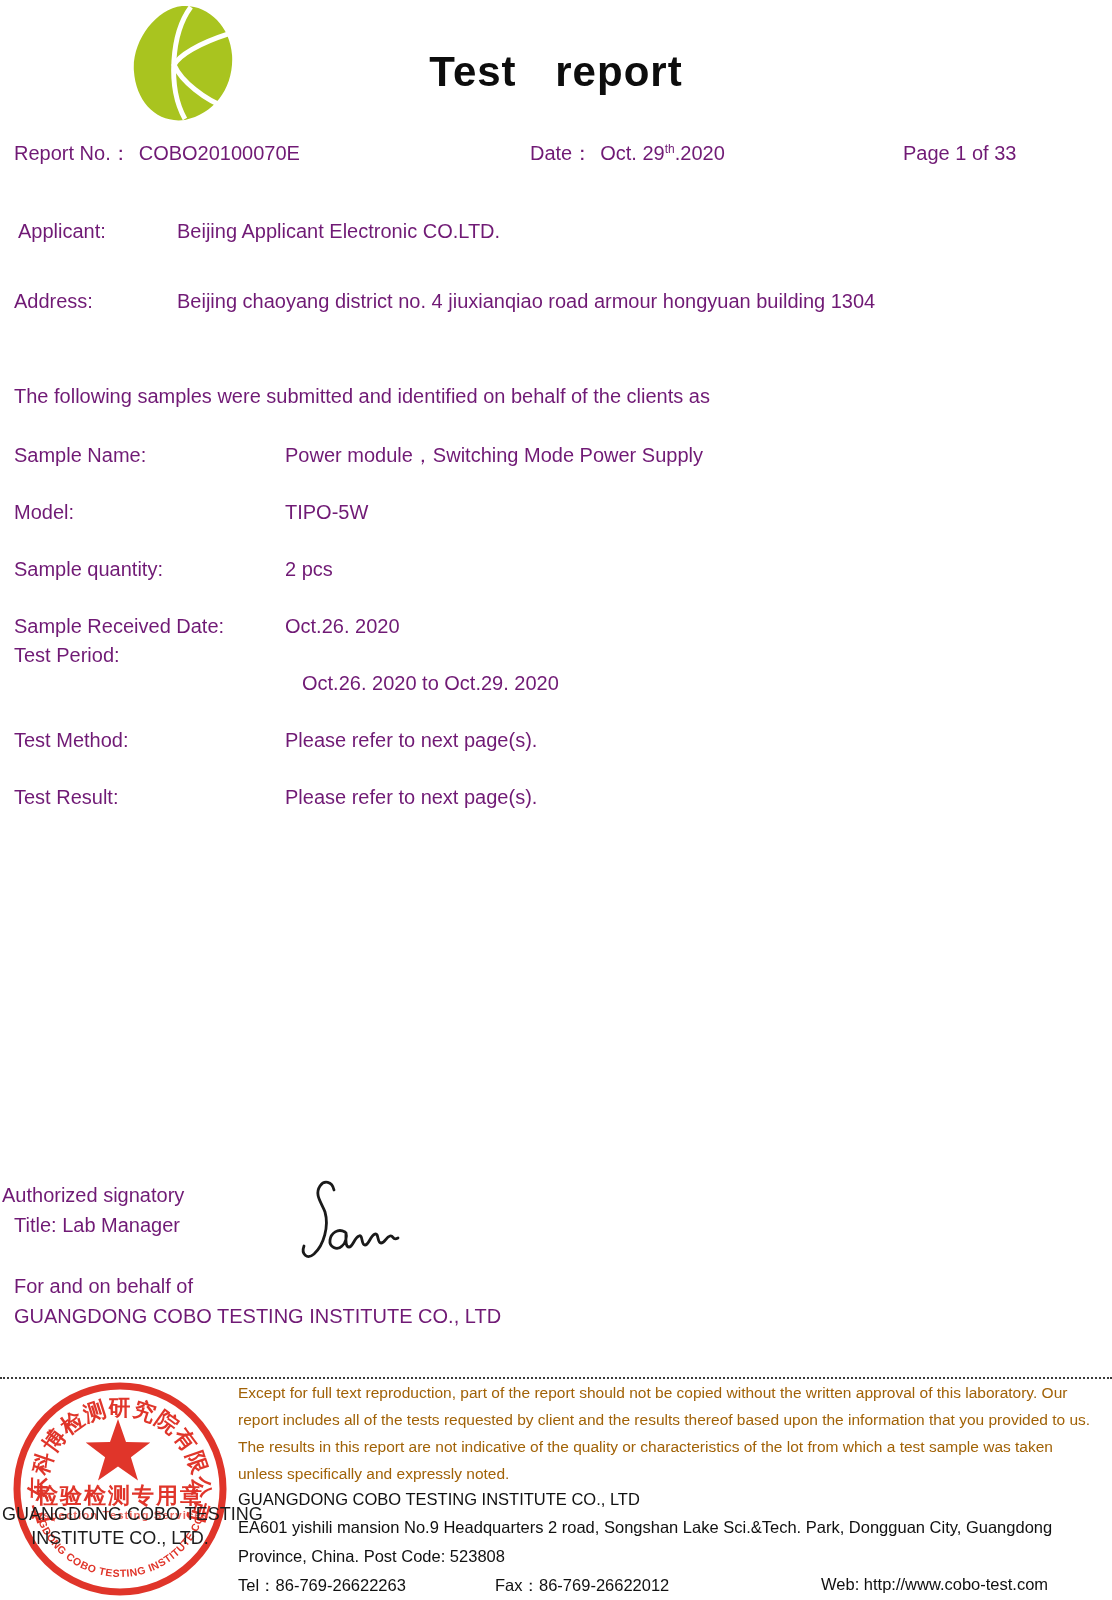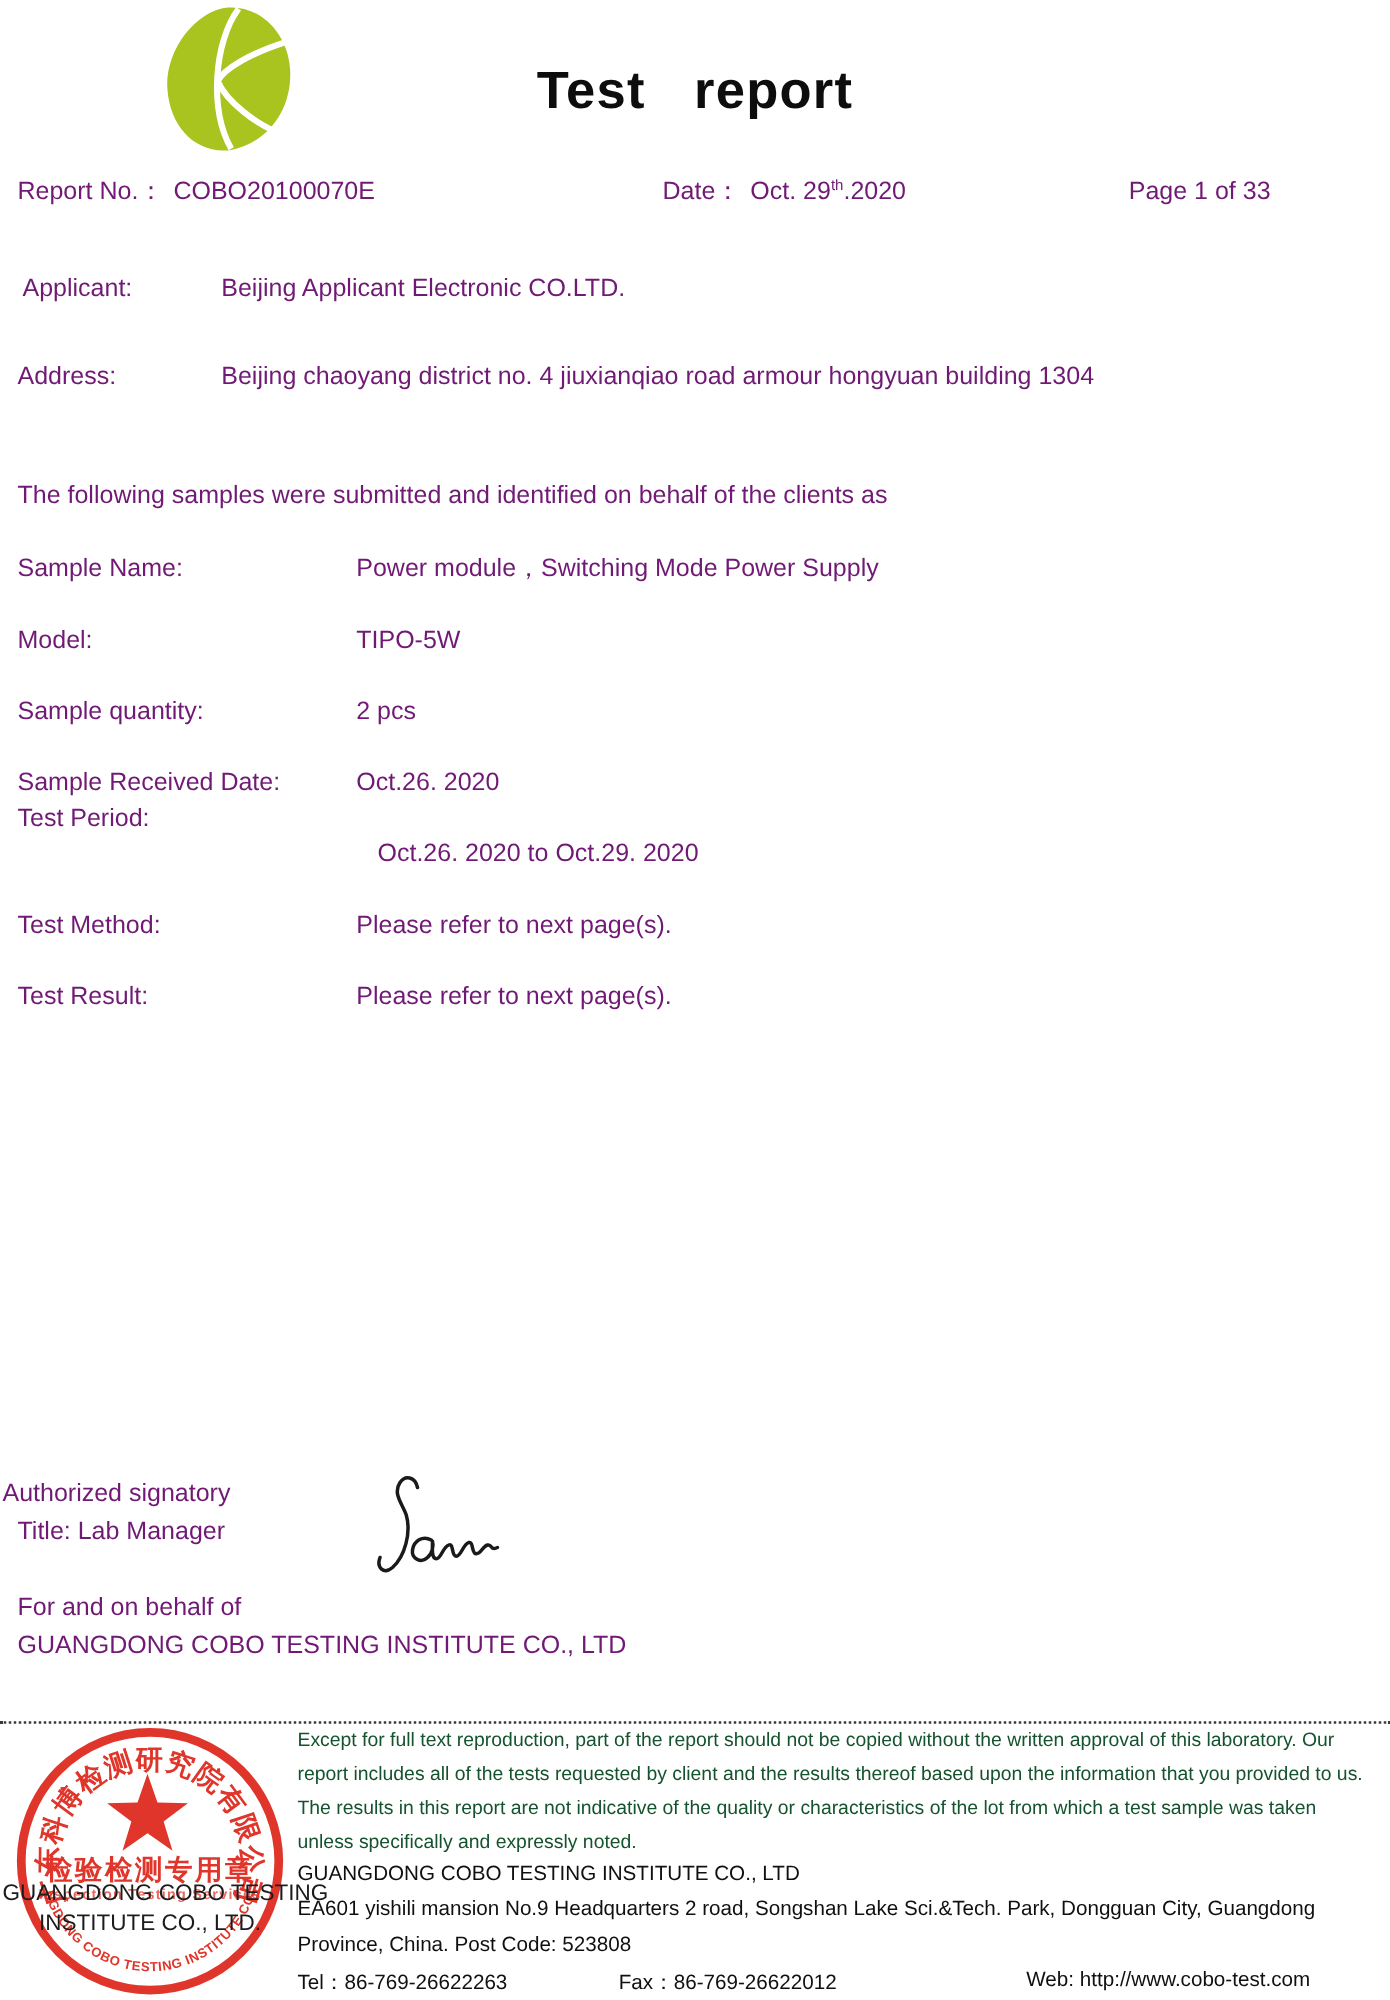--- a/index.html
+++ b/index.html
@@ -39,21 +39,21 @@
   .stamp-overlay {
     position: absolute;
     left: 2px;
     width: 236px;
     text-align: center;
     font-size: 18px;
     color: #1c1c1c;
     white-space: nowrap;
     z-index: 3;
   }
-  .f-disc { font-size: 15.5px; color: #14532d; }
+  .f-disc { font-size: 15.5px; color: #a16207; }
   .f-info { font-size: 16.5px; color: #101010; }
 </style>
 </head>
 <body>
 
 <div class="page">
 
   <svg class="logo-svg" viewBox="0 0 110 120" aria-hidden="true">
     <path d="M 55 2 C 81 0 104 22 106 52 C 108 85 88 112 58 118 C 30 122 8 100 6 68 C 4 38 28 5 55 2 Z" fill="#a9c41f"></path>
     <path d="M 64 3 C 44 30 40 85 58 117" fill="none" stroke="#ffffff" stroke-width="5"></path>

